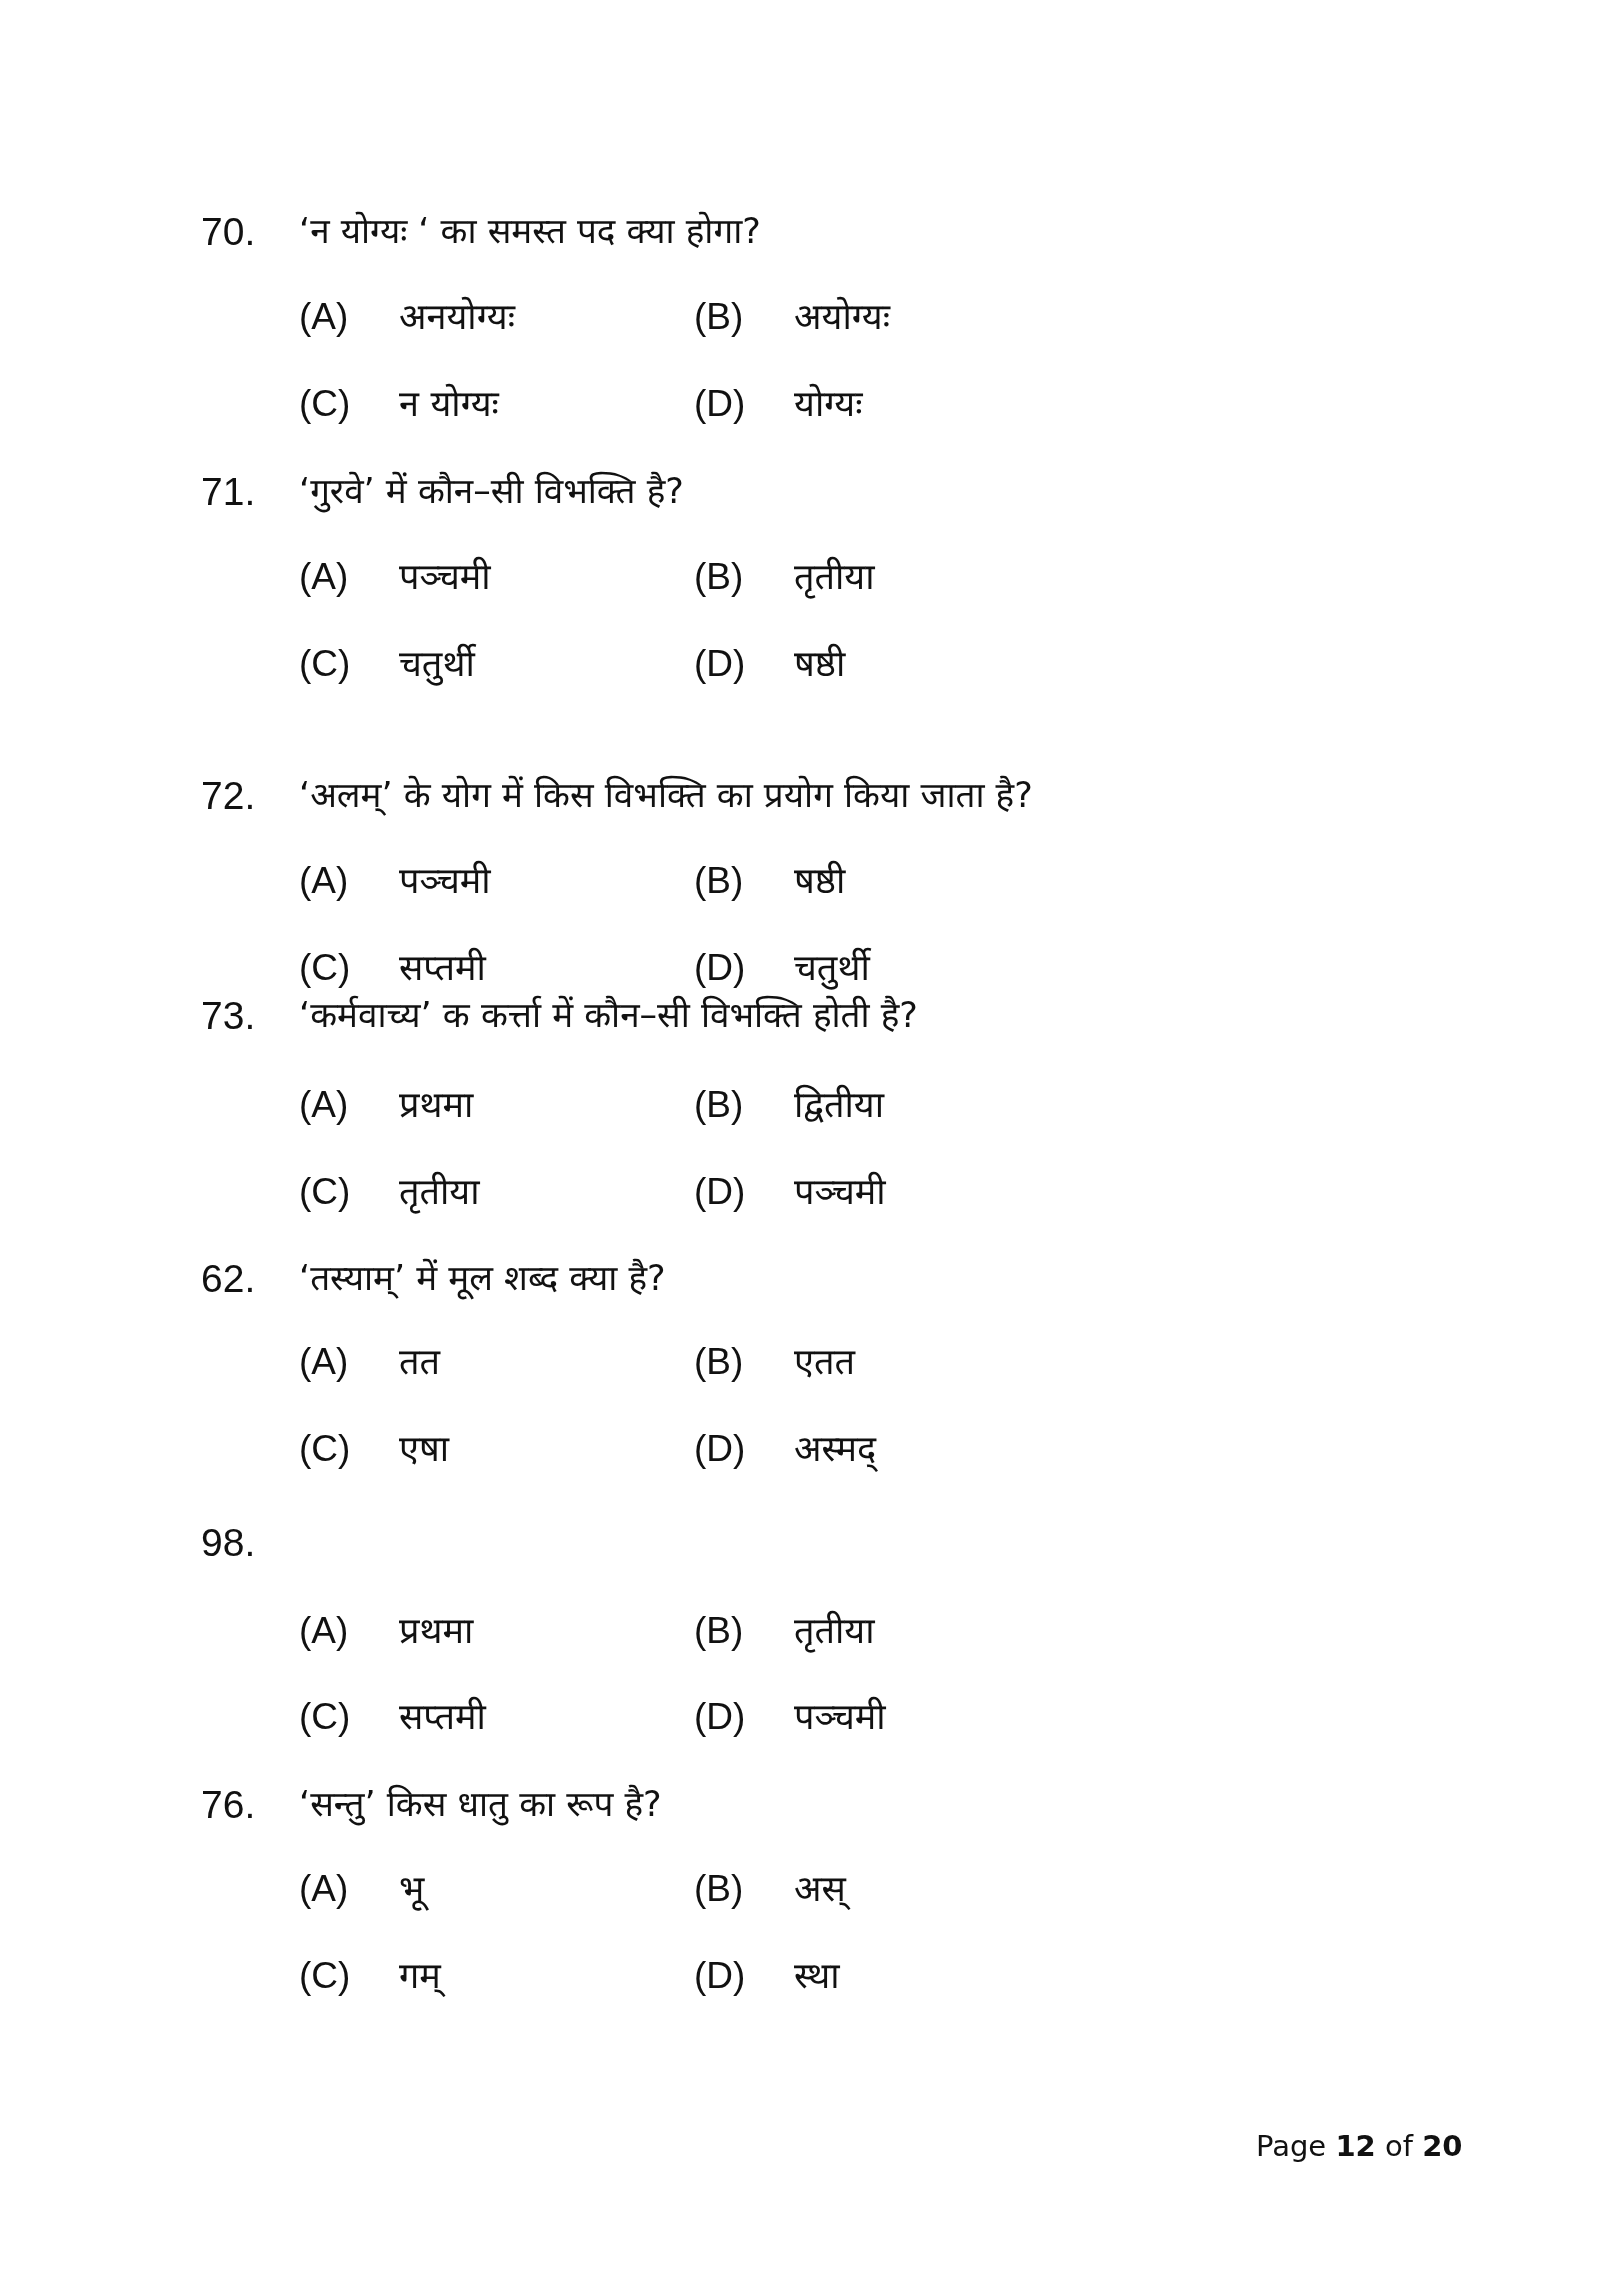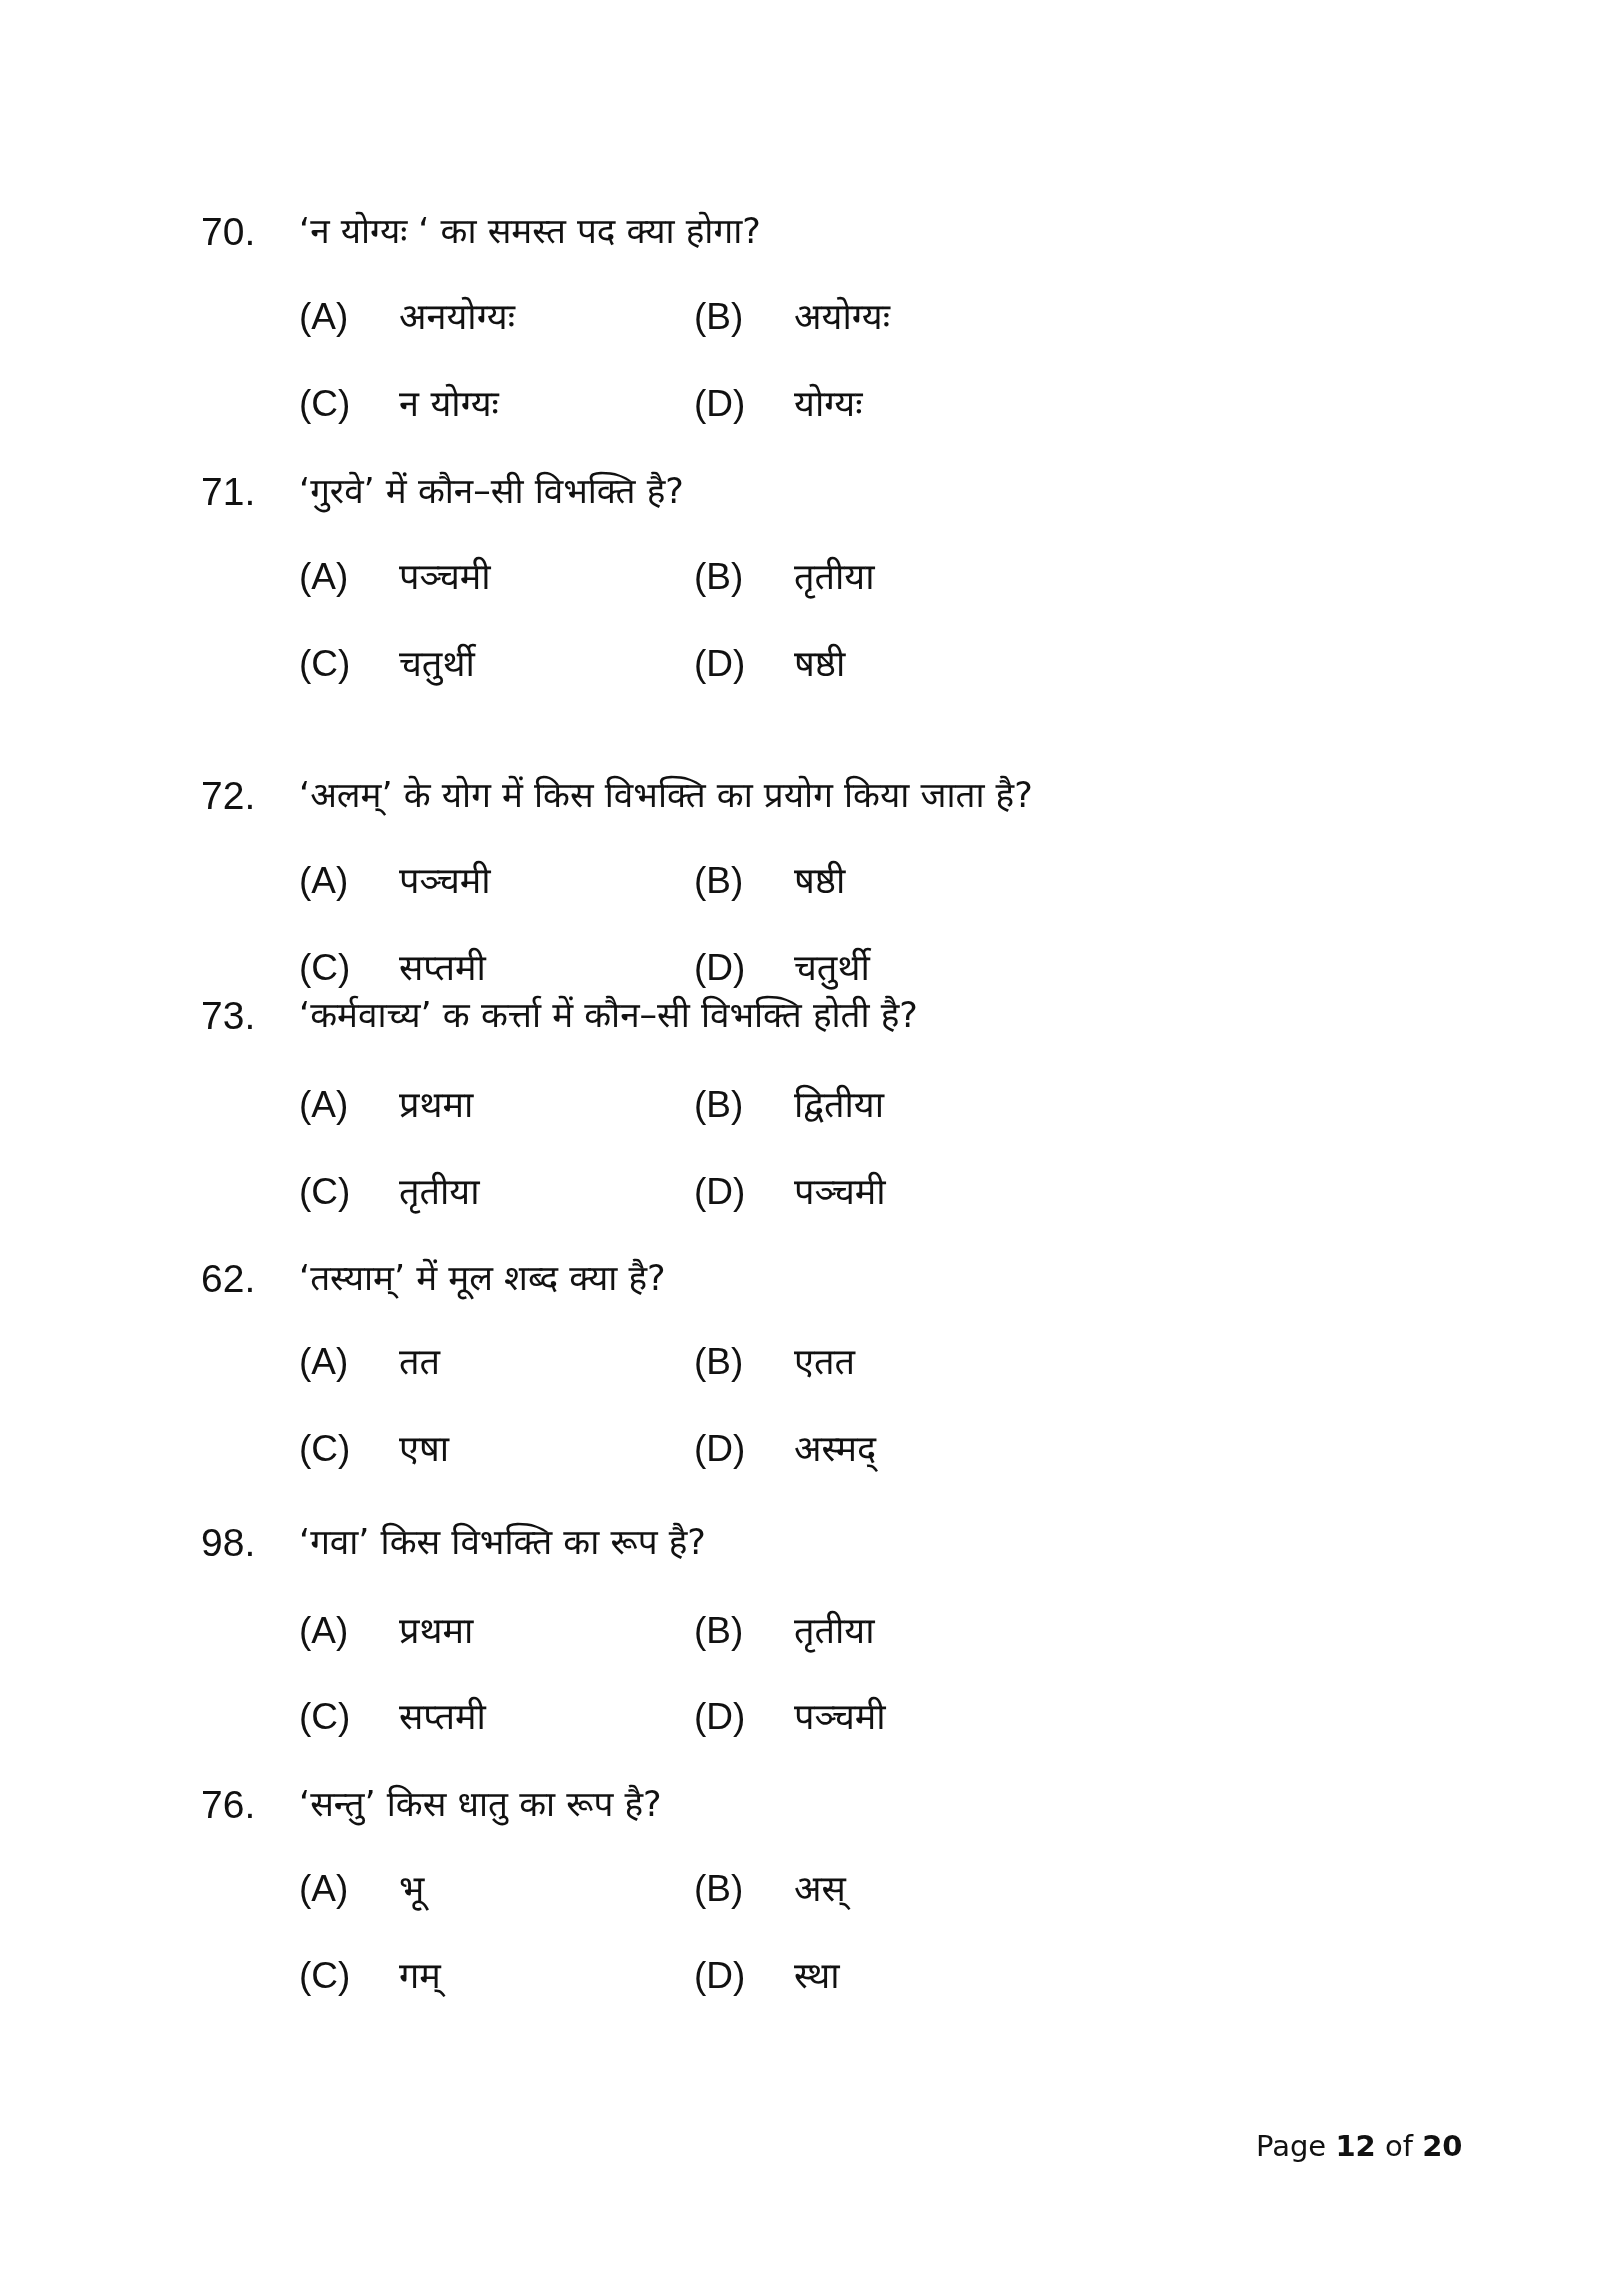--- a/index.html
+++ b/index.html
@@ -121,21 +121,20 @@
       <span class="txt">एषा</span>
     </div>
   <div class="opt optD" style="top:170px;">
       <span class="lab">(D)</span>
       <span class="txt">अस्मद्</span>
     </div>
 </div>
 
 <div class="q" style="top:1519px;">
   <div class="qnum">98.</div>
-  <div class="qtext">‘गवा’ किस विभक्ति का रूप है?</div>
   <div class="opt optA" style="top:88px;">
       <span class="lab">(A)</span>
       <span class="txt">प्रथमा</span>
     </div>
   <div class="opt optB" style="top:88px;">
       <span class="lab">(B)</span>
       <span class="txt">तृतीया</span>
     </div>
   <div class="opt optC" style="top:174px;">
       <span class="lab">(C)</span>

